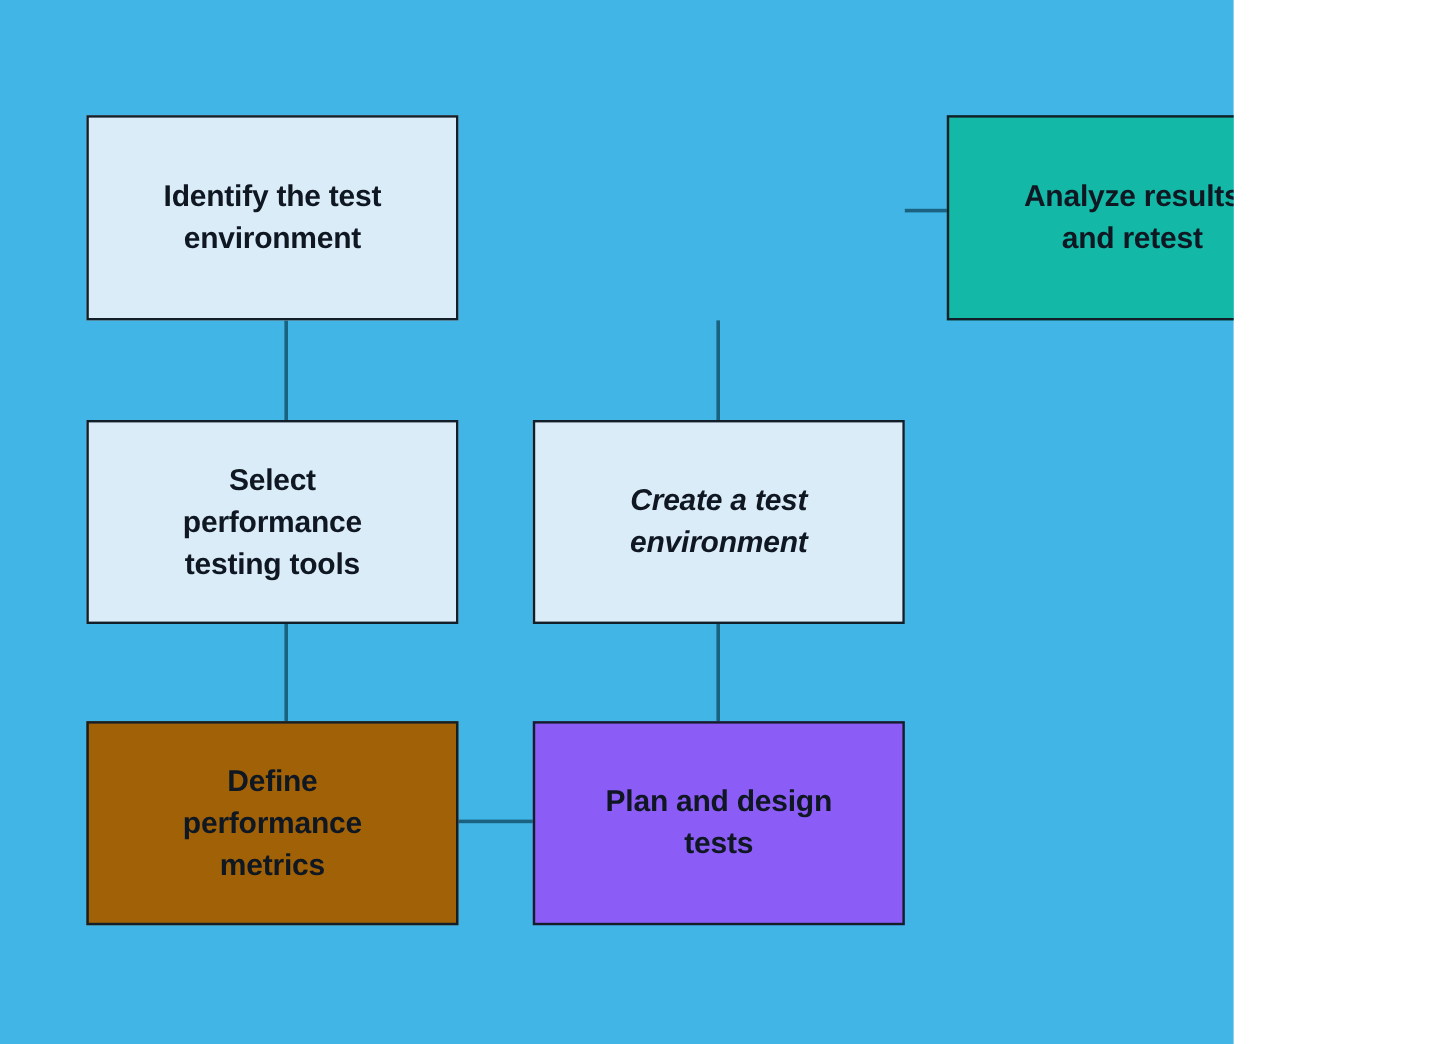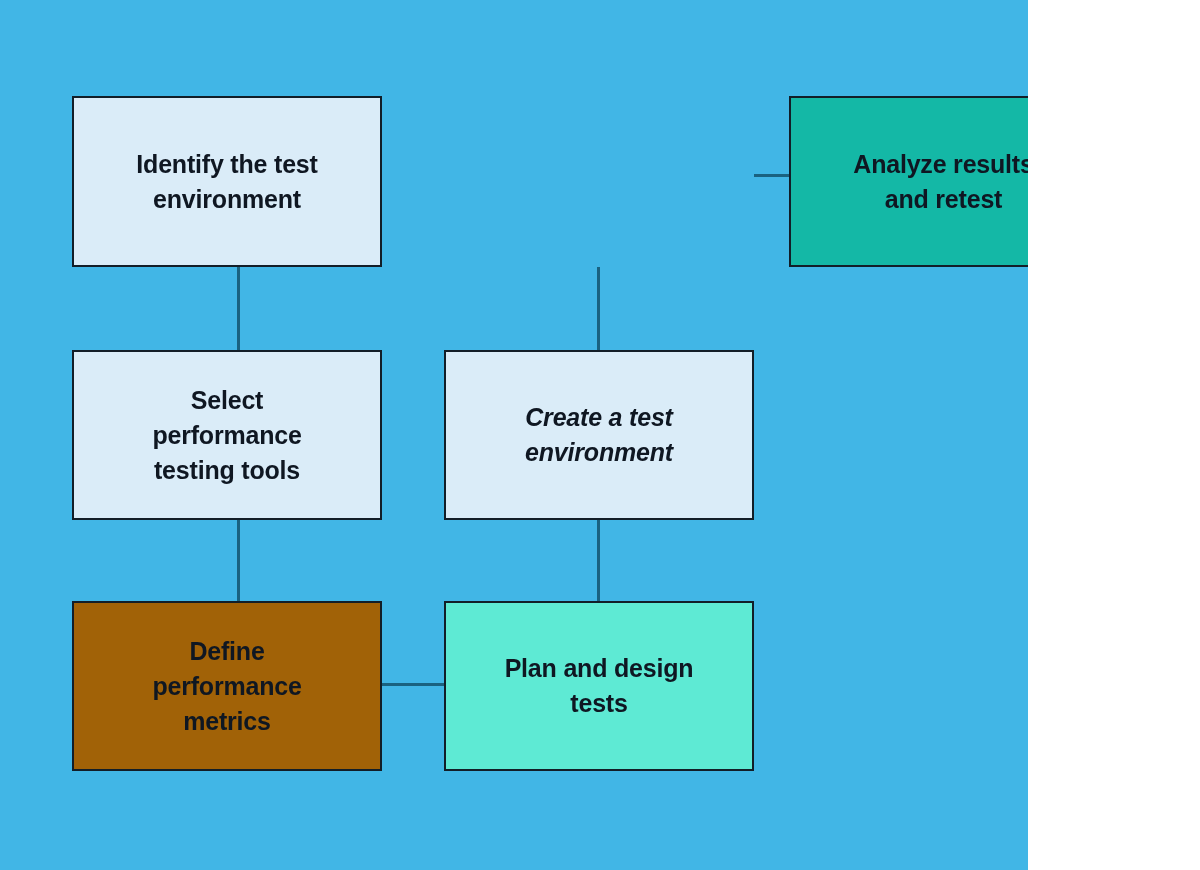--- a/index.html
+++ b/index.html
@@ -60,21 +60,21 @@
   </div>
     <div class="flow-node" style="left: 444px; top: 350px; width: 310px; height: 170px; background: rgb(218, 236, 248); border-color: rgb(18, 30, 40);">
     <span class="node-label" style="color: rgb(15, 23, 34); font-style: italic;">Create a test
 environment</span>
   </div>
     <div class="flow-node" style="left: 72px; top: 601px; width: 310px; height: 170px; background: #a16207; border-color: rgb(18, 30, 40);">
     <span class="node-label" style="color: rgb(15, 23, 34);">Define
 performance
 metrics</span>
   </div>
-    <div class="flow-node" style="left: 444px; top: 601px; width: 310px; height: 170px; background: #5eead4; border-color: rgb(18, 30, 40);">
+    <div class="flow-node" style="left: 444px; top: 601px; width: 310px; height: 170px; background: #8b5cf6; border-color: rgb(18, 30, 40);">
     <span class="node-label" style="color: rgb(15, 23, 34);">Plan and design
 tests</span>
   </div>
     <div class="connector vertical" style="background: rgb(26, 98, 128); left: 236.5px; top: 267px; height: 83px;"></div>
     <div class="connector vertical" style="background: rgb(26, 98, 128); left: 236.5px; top: 520px; height: 81px;"></div>
     <div class="connector horizontal" style="background: rgb(26, 98, 128); top: 682.5px; left: 382px; width: 62px;"></div>
     <div class="connector vertical" style="background: rgb(26, 98, 128); left: 596.5px; top: 520px; height: 81px;"></div>
     <div class="connector vertical" style="background: rgb(26, 98, 128); left: 596.5px; top: 267px; height: 83px;"></div>
     <div class="connector horizontal" style="background: rgb(26, 98, 128); top: 173.5px; left: 754px; width: 64px;"></div>
   </div>

